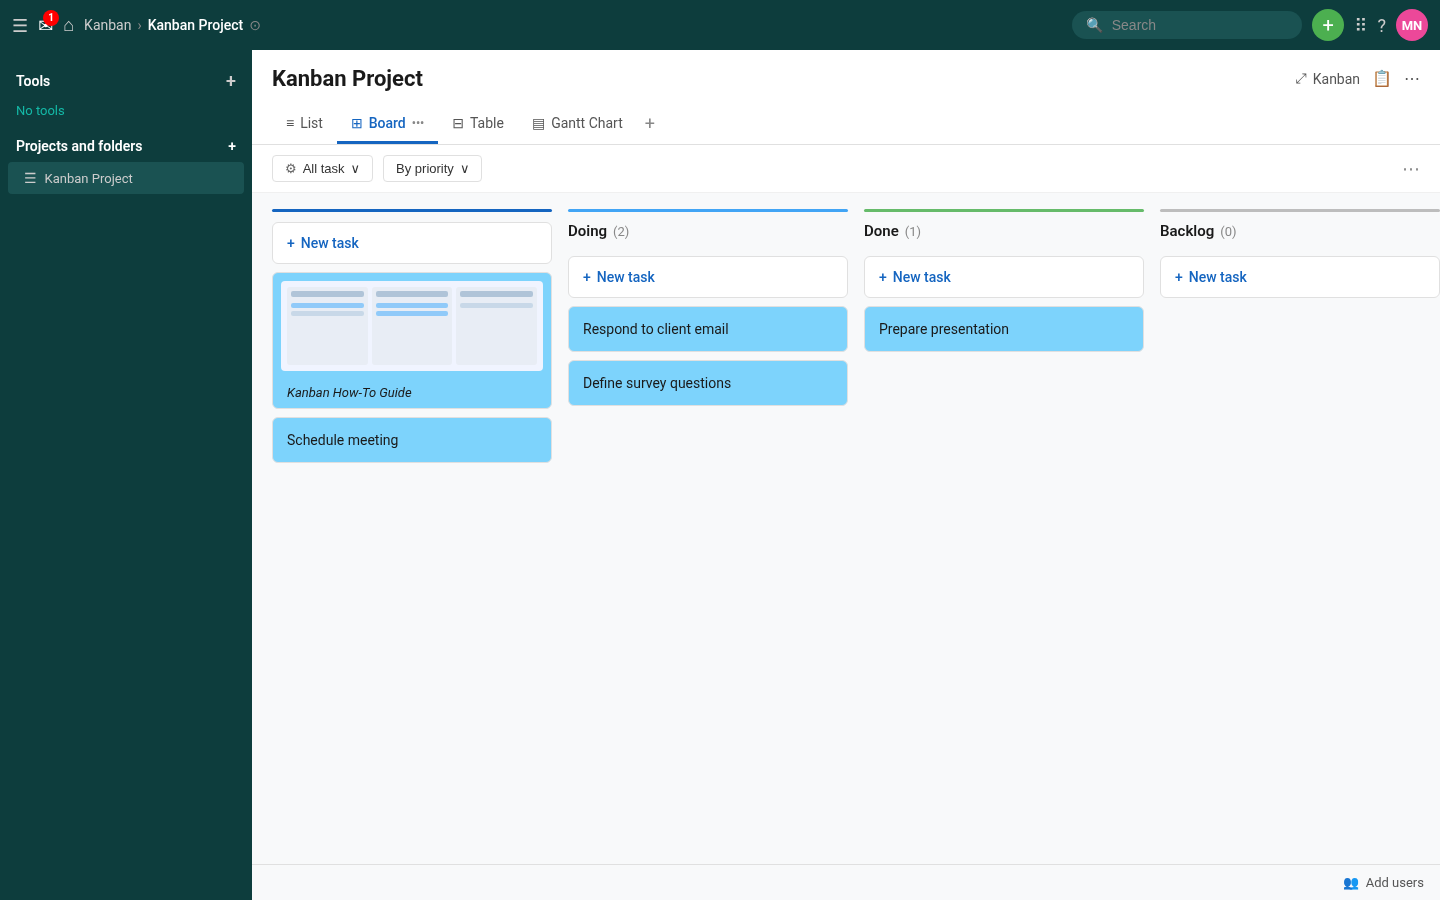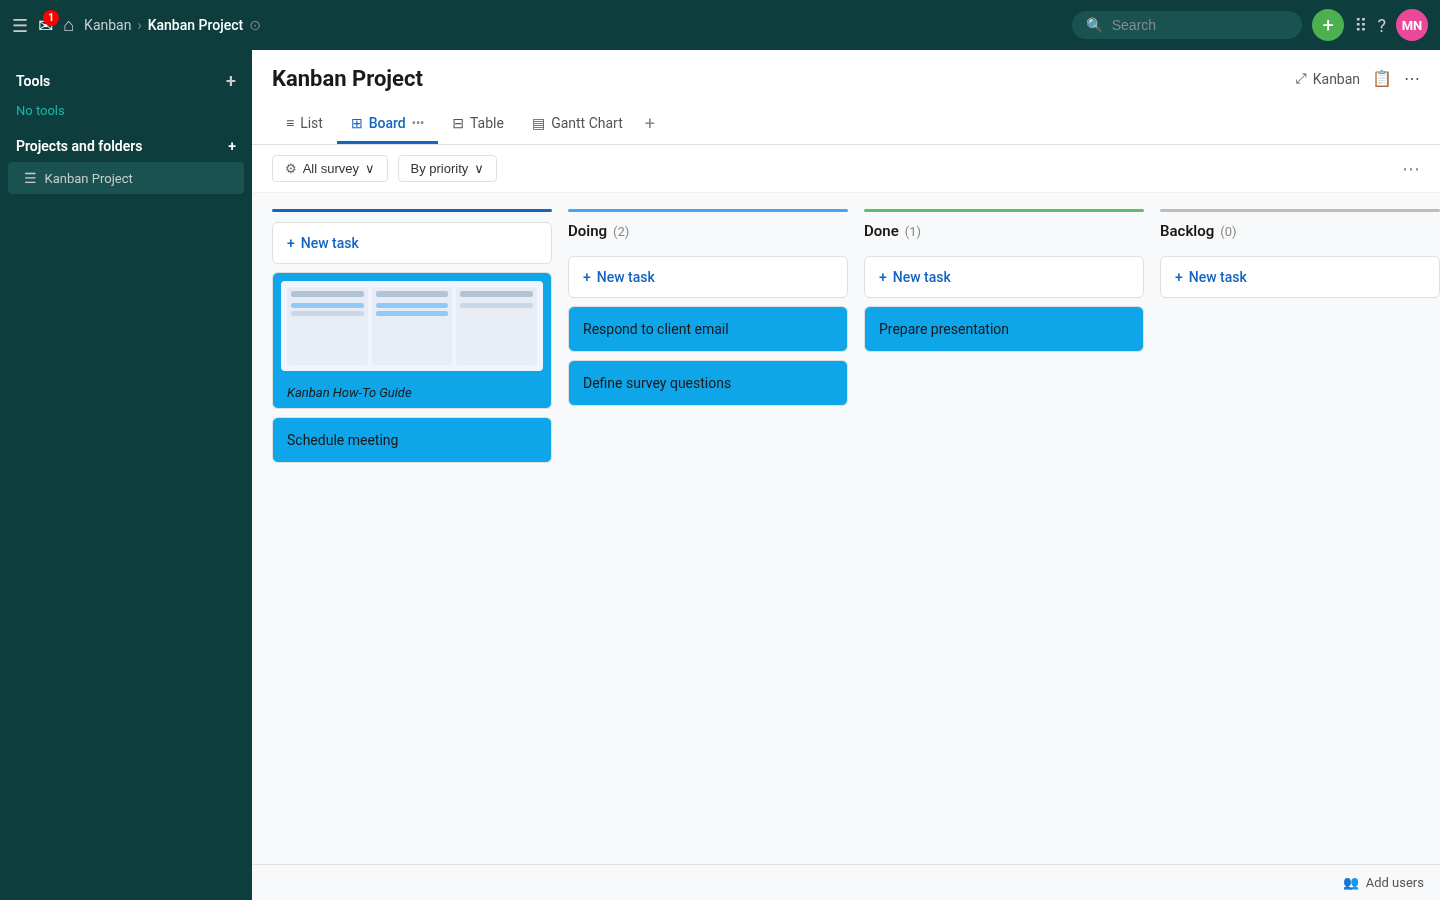--- a/index.html
+++ b/index.html
@@ -185,21 +185,21 @@
       background: #fff;
       border: 1px solid #e0e0e0;
       border-radius: 6px;
       margin-bottom: 8px;
       color: #1565c0;
       font-size: 14px;
       cursor: pointer;
       font-weight: 500;
     }
     .task-card {
-      background: #0ea5e9;
+      background: #7dd3fc;
       border: 1px solid #e0e0e0;
       border-radius: 6px;
       padding: 14px;
       margin-bottom: 8px;
       font-size: 14px;
       color: #1a1a1a;
       cursor: pointer;
     }
     .task-card-with-image { padding: 8px; font-style: italic; }
     .task-image {
@@ -329,21 +329,21 @@
           <span>Gantt Chart</span>
         </div>
         <div class="add-tab">+</div>
       </div>
     </div>
 
     <div class="filters-bar">
       <div class="filters-left">
         <button class="filter-btn">
           <span class="filter-icon">⚙</span>
-          <span>All survey</span>
+          <span>All task</span>
           <span>∨</span>
         </button>
         <button class="filter-btn">
           <span>By priority</span>
           <span>∨</span>
         </button>
       </div>
       <div class="filters-right">⋯</div>
     </div>
 

